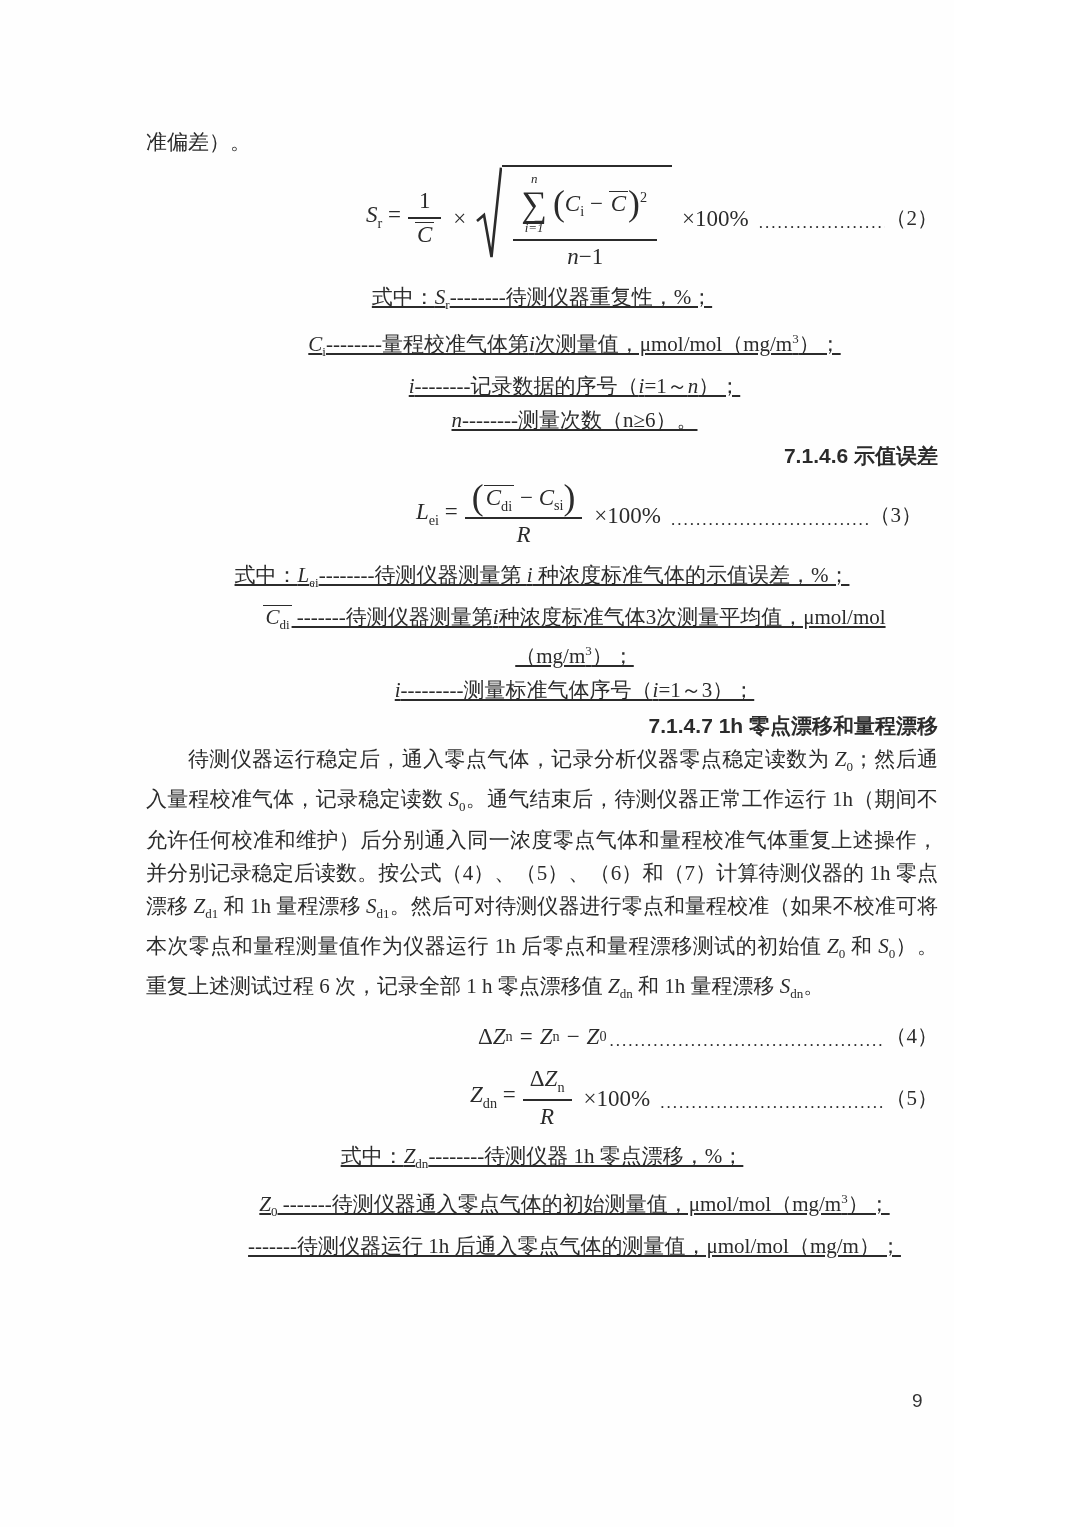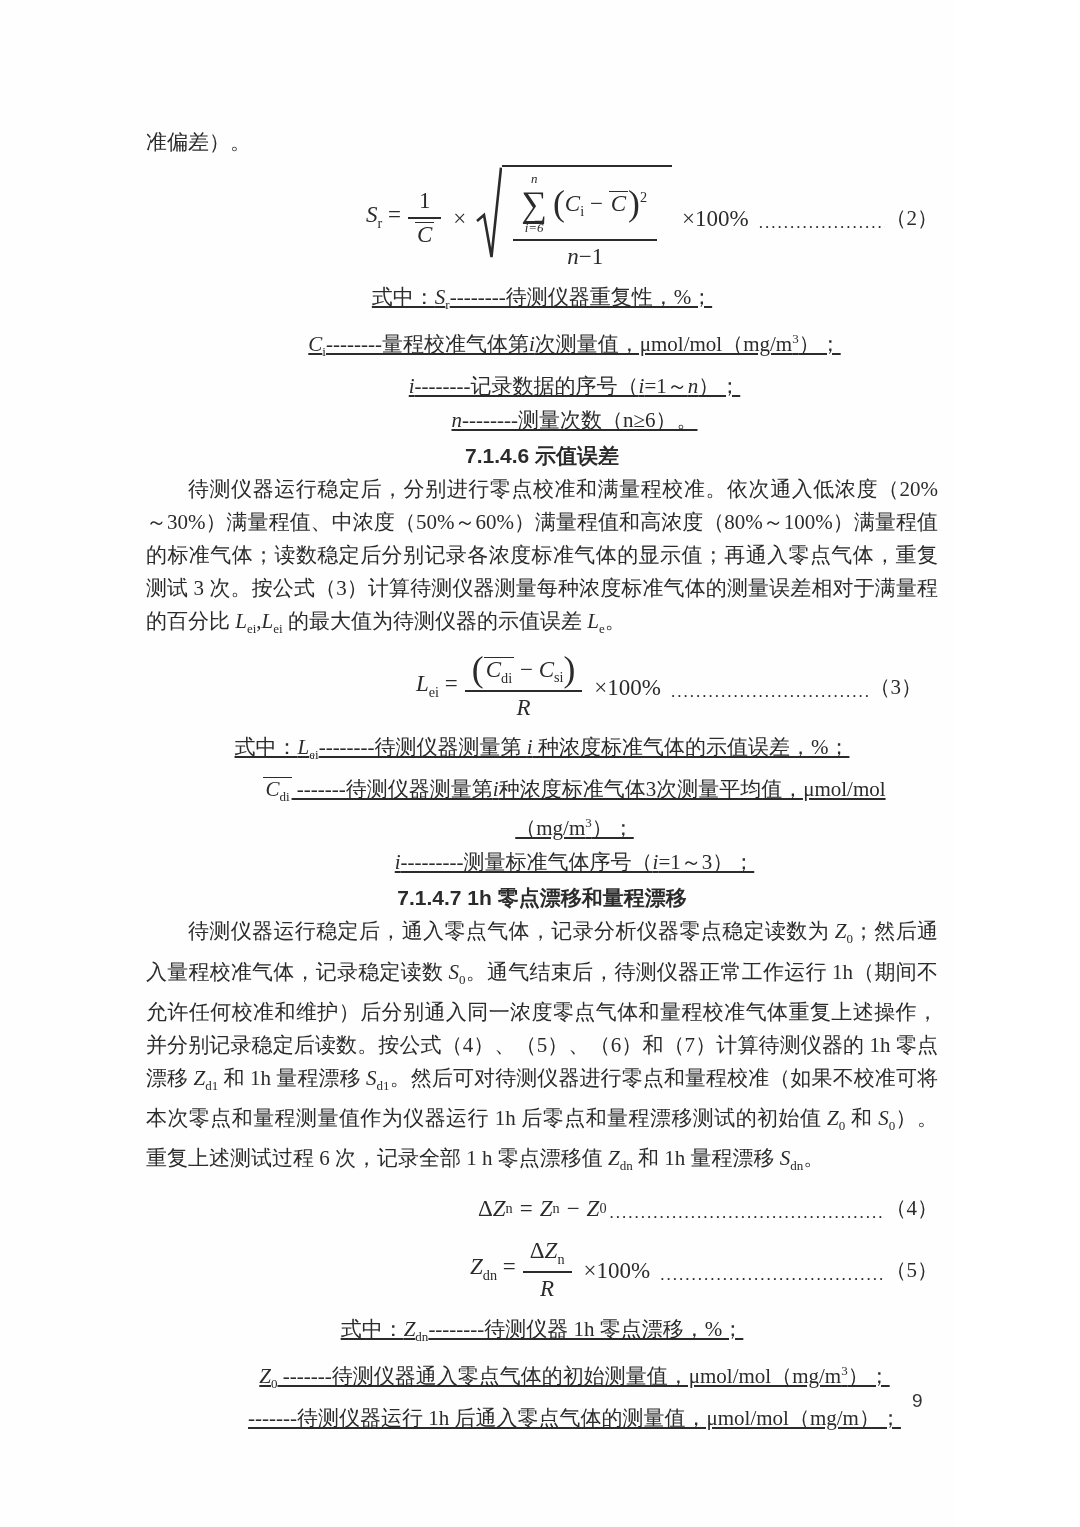--- a/index.html
+++ b/index.html
@@ -10,21 +10,21 @@
   }
   .page{position:relative;width:954px;height:1527px;background:#fefefe;overflow:hidden;}
   .content{
     position:absolute;left:146px;top:126px;width:792px;
     font-size:21px;line-height:33px;text-align:justify;
   }
   .para{margin:0;text-indent:42px;}
   .plain{margin:0;text-indent:0;}
   .sec-heading{
     font-family:"Liberation Sans","DejaVu Sans",sans-serif;
-    font-weight:700;font-size:21px;line-height:34px;text-align:center;
+    font-weight:700;font-size:21px;line-height:34px;text-align:right;
     margin:2px 0 0 0;
   }
   
   .where{margin:2px 0 2px 0;}
   .where-line{line-height:34px;text-align:center;padding-left:65px;text-decoration:underline;}
   .where-line.first{padding-left:0;}
   .where-line i, .para i{font-style:italic;}
   sub{font-size:0.62em;}
   sup{font-size:0.62em;}
   
@@ -82,21 +82,21 @@
         <span class="sqrt">
           <svg width="26" height="96" viewBox="0 0 26 96">
               <path d="M1 56 L8 50 L15.5 92 L25 2.6" fill="none" stroke="#2b2b2b" stroke-width="2.6"></path>
             </svg>
           <span class="radicand">
             <span class="frac">
               <span class="fn nrow">
                 <span class="sum">
                   <span class="slim">n</span>
                   <span class="ssym">∑</span>
-                  <span class="slim">i=6</span>
+                  <span class="slim">i=1</span>
                 </span>
                 <span class="tok"><span class="pr">(</span><i>C</i><sub>i</sub> − <span class="ol"><i>C</i></span><span class="pr">)</span><sup>2</sup></span>
               </span>
               <span class="fd"><i>n</i>−1</span>
             </span>
           </span>
         </span>
         <span class="op">×100%</span>
       </span>
       <span class="dotfill">....................................................</span>
@@ -106,21 +106,20 @@
     <div class="where">
       <div class="where-line first">
         <span>式中：</span><span><i>S</i><sub>r</sub>--------待测仪器重复性，%；</span>
       </div>
       <div class="where-line"><i>C</i><sub>i</sub>--------量程校准气体第<i>i</i>次测量值，μmol/mol（mg/m<sup>3</sup>）；</div>
       <div class="where-line"><i>i</i>--------记录数据的序号（<i>i</i>=1～<i>n</i>）；</div>
       <div class="where-line"><i>n</i>--------测量次数（n≥6）。</div>
     </div>
 
     <div class="sec-heading">7.1.4.6 示值误差</div>
-    <p class="para">待测仪器运行稳定后，分别进行零点校准和满量程校准。依次通入低浓度（20%～30%）满量程值、中浓度（50%～60%）满量程值和高浓度（80%～100%）满量程值的标准气体；读数稳定后分别记录各浓度标准气体的显示值；再通入零点气体，重复测试 3 次。按公式（3）计算待测仪器测量每种浓度标准气体的测量误差相对于满量程的百分比 <i>L</i><sub>ei</sub>,<i>L</i><sub>ei</sub> 的最大值为待测仪器的示值误差 <i>L</i><sub>e</sub>。</p>
 
     <div class="eq-row" style="margin:8px 16px 8px 0;">
       <span class="eq-lead" style="width:268px;"></span>
       <span class="fm">
         <span class="tok"><i>L</i><sub>ei</sub> =</span>
         <span class="frac">
           <span class="fn"><span class="pr">(</span><span class="ol"><i>C</i><sub>di</sub></span> − <i>C</i><sub>si</sub><span class="pr">)</span></span>
           <span class="fd"><i>R</i></span>
         </span>
         <span class="op">×100%</span>

